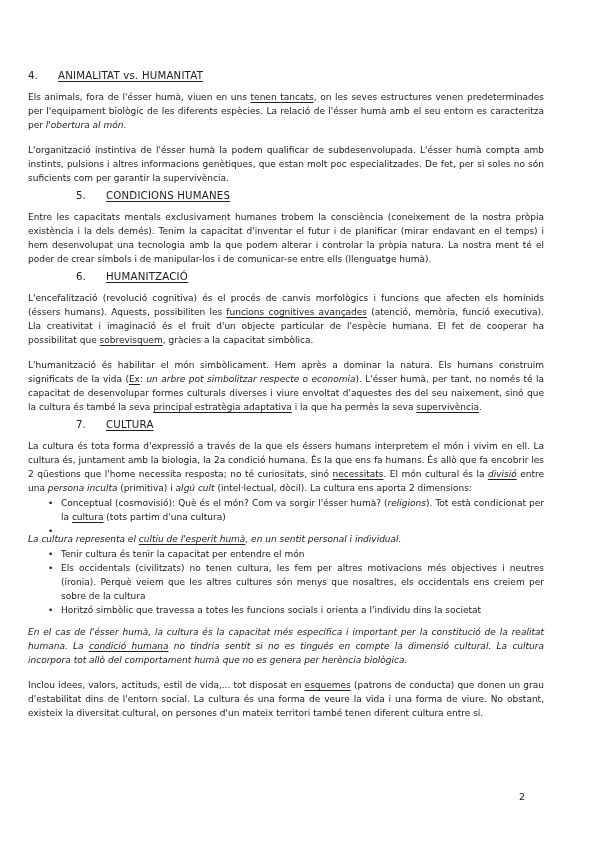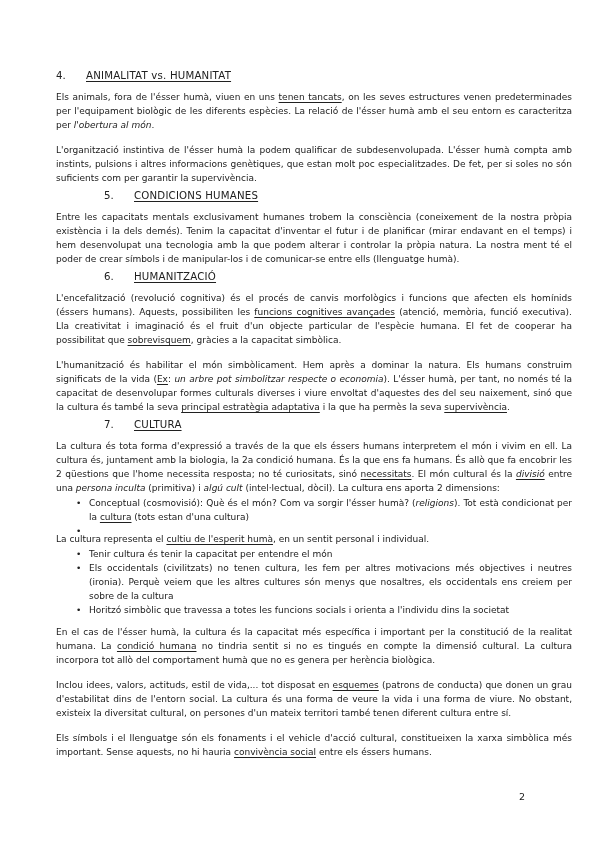--- a/index.html
+++ b/index.html
@@ -7,37 +7,37 @@
     position: relative;
     width: 600px;
     height: 848px;
     background: #ffffff;
     font-family: "DejaVu Sans", "Liberation Sans", sans-serif;
     color: #202020;
     overflow: hidden;
   }
   .content {
     position: absolute;
-    left: 56px;
+    left: 28px;
     top: 69px;
     width: 516px;
     font-size: 9px;
     line-height: 14px;
   }
   .content > * { margin: 0; padding: 0; }
   .heading { margin-top: 6px; font-size: 10.2px; white-space: nowrap; }
   .content > .heading:first-child { margin-top: 0; }
   .h-num { display: inline-block; width: 30px; }
   .h-title { text-decoration: underline; text-underline-offset: 2px; letter-spacing: 0.2px; }
   .para { margin-top: 10px; text-align: justify; }
   .heading + .para { margin-top: 7px; }
   .para + .heading { margin-top: 4px; margin-left: 48px; }
   .para + .para { margin-top: 11px; }
   .bullets { margin-top: 1px; list-style: none; }
-  .bullets + .para { margin-top: 8px; }
+  .bullets + .para { margin-top: 8px; font-style: italic; }
   .bullets li {
     position: relative;
     padding-left: 33px;
     text-align: justify;
     margin: 0;
   }
   .bullets .marker {
     position: absolute;
     left: 20px;
     top: 0;
@@ -64,27 +64,26 @@
       <p class="para"><span>Els animals, fora de l'ésser humà, viuen en uns </span><span class="u">tenen tancats</span><span>, on les seves estructures venen predeterminades per l'equipament biològic de les diferents espècies. La relació de l'ésser humà amb el seu entorn es caracteritza per </span><span class="i">l'obertura al món</span><span>.</span></p>
       <p class="para"><span>L'organització instintiva de l'ésser humà la podem qualificar de subdesenvolupada. L'ésser humà compta amb instints, pulsions i altres informacions genètiques, que estan molt poc especialitzades. De fet, per si soles no són suficients com per garantir la supervivència.</span></p>
       <div class="heading"><span class="h-num">5.</span><span class="h-title">CONDICIONS HUMANES</span></div>
       <p class="para"><span>Entre les capacitats mentals exclusivament humanes trobem la consciència (coneixement de la nostra pròpia existència i la dels demés). Tenim la capacitat d'inventar el futur i de planificar (mirar endavant en el temps) i hem desenvolupat una tecnologia amb la que podem alterar i controlar la pròpia natura. La nostra ment té el poder de crear símbols i de manipular-los i de comunicar-se entre ells (llenguatge humà).</span></p>
       <div class="heading"><span class="h-num">6.</span><span class="h-title">HUMANITZACIÓ</span></div>
       <p class="para"><span>L'encefalització (revolució cognitiva) és el procés de canvis morfològics i funcions que afecten els homínids (éssers humans). Aquests, possibiliten les </span><span class="u">funcions cognitives avançades</span><span> (atenció, memòria, funció executiva). Lla creativitat i imaginació és el fruit d'un objecte particular de l'espècie humana. El fet de cooperar ha possibilitat que </span><span class="u">sobrevisquem</span><span>, gràcies a la capacitat simbòlica.</span></p>
       <p class="para"><span>L'humanització és habilitar el món simbòlicament. Hem après a dominar la natura. Els humans construim significats de la vida (</span><span class="u">Ex</span><span>: </span><span class="i">un arbre pot simbolitzar respecte o economia</span><span>). L'ésser humà, per tant, no només té la capacitat de desenvolupar formes culturals diverses i viure envoltat d'aquestes des del seu naixement, sinó que la cultura és també la seva </span><span class="u">principal estratègia adaptativa</span><span> i la que ha permès la seva </span><span class="u">supervivència</span><span>.</span></p>
       <div class="heading"><span class="h-num">7.</span><span class="h-title">CULTURA</span></div>
       <p class="para"><span>La cultura és tota forma d'expressió a través de la que els éssers humans interpretem el món i vivim en ell. La cultura és, juntament amb la biologia, la 2a condició humana. És la que ens fa humans. És allò que fa encobrir les 2 qüestions que l'home necessita resposta; no té curiositats, sinó </span><span class="u">necessitats</span><span>. El món cultural és la </span><span class="u i">divisió</span><span> entre una </span><span class="i">persona inculta</span><span> (primitiva) i </span><span class="i">algú cult</span><span> (intel·lectual, dòcil). La cultura ens aporta 2 dimensions:</span></p>
       <ul class="bullets">
-        <li><span class="marker">•</span><span>Conceptual (cosmovisió): Què és el món? Com va sorgir l'ésser humà? (</span><span class="i">religions</span><span>). Tot està condicionat per la </span><span class="u">cultura</span><span> (tots estan d'una cultura)</span></li>
+        <li><span class="marker">•</span><span>Conceptual (cosmovisió): Què és el món? Com va sorgir l'ésser humà? (</span><span class="i">religions</span><span>). Tot està condicionat per la </span><span class="u">cultura</span><span> (tots partim d'una cultura)</span></li>
         <li><span class="marker">•</span></li>
       </ul>
       <p class="para"><span>La cultura representa el </span><span class="u">cultiu de l'esperit humà</span><span>, en un sentit personal i individual.</span></p>
       <ul class="bullets">
         <li><span class="marker">•</span><span>Tenir cultura és tenir la capacitat per entendre el món</span></li>
         <li><span class="marker">•</span><span>Els occidentals (civilitzats) no tenen cultura, les fem per altres motivacions més objectives i neutres (ironia). Perquè veiem que les altres cultures són menys que nosaltres, els occidentals ens creiem per sobre de la cultura</span></li>
         <li><span class="marker">•</span><span>Horitzó simbòlic que travessa a totes les funcions socials i orienta a l'individu dins la societat</span></li>
       </ul>
       <p class="para"><span>En el cas de l'ésser humà, la cultura és la capacitat més específica i important per la constitució de la realitat humana. La </span><span class="u">condició humana</span><span> no tindria sentit si no es tingués en compte la dimensió cultural. La cultura incorpora tot allò del comportament humà que no es genera per herència biològica.</span></p>
       <p class="para"><span>Inclou idees, valors, actituds, estil de vida,... tot disposat en </span><span class="u">esquemes</span><span> (patrons de conducta) que donen un grau d'estabilitat dins de l'entorn social. La cultura és una forma de veure la vida i una forma de viure. No obstant, existeix la diversitat cultural, on persones d'un mateix territori també tenen diferent cultura entre sí.</span></p>
-      <p class="para"><span>Els símbols i el llenguatge són els fonaments i el vehicle d'acció cultural, constitueixen la xarxa simbòlica més important. Sense aquests, no hi hauria </span><span class="u">convivència social</span><span> entre els éssers humans.</span></p>
     </div>
   <div class="page-number">2</div>
 </div>
 
 </body></html>

